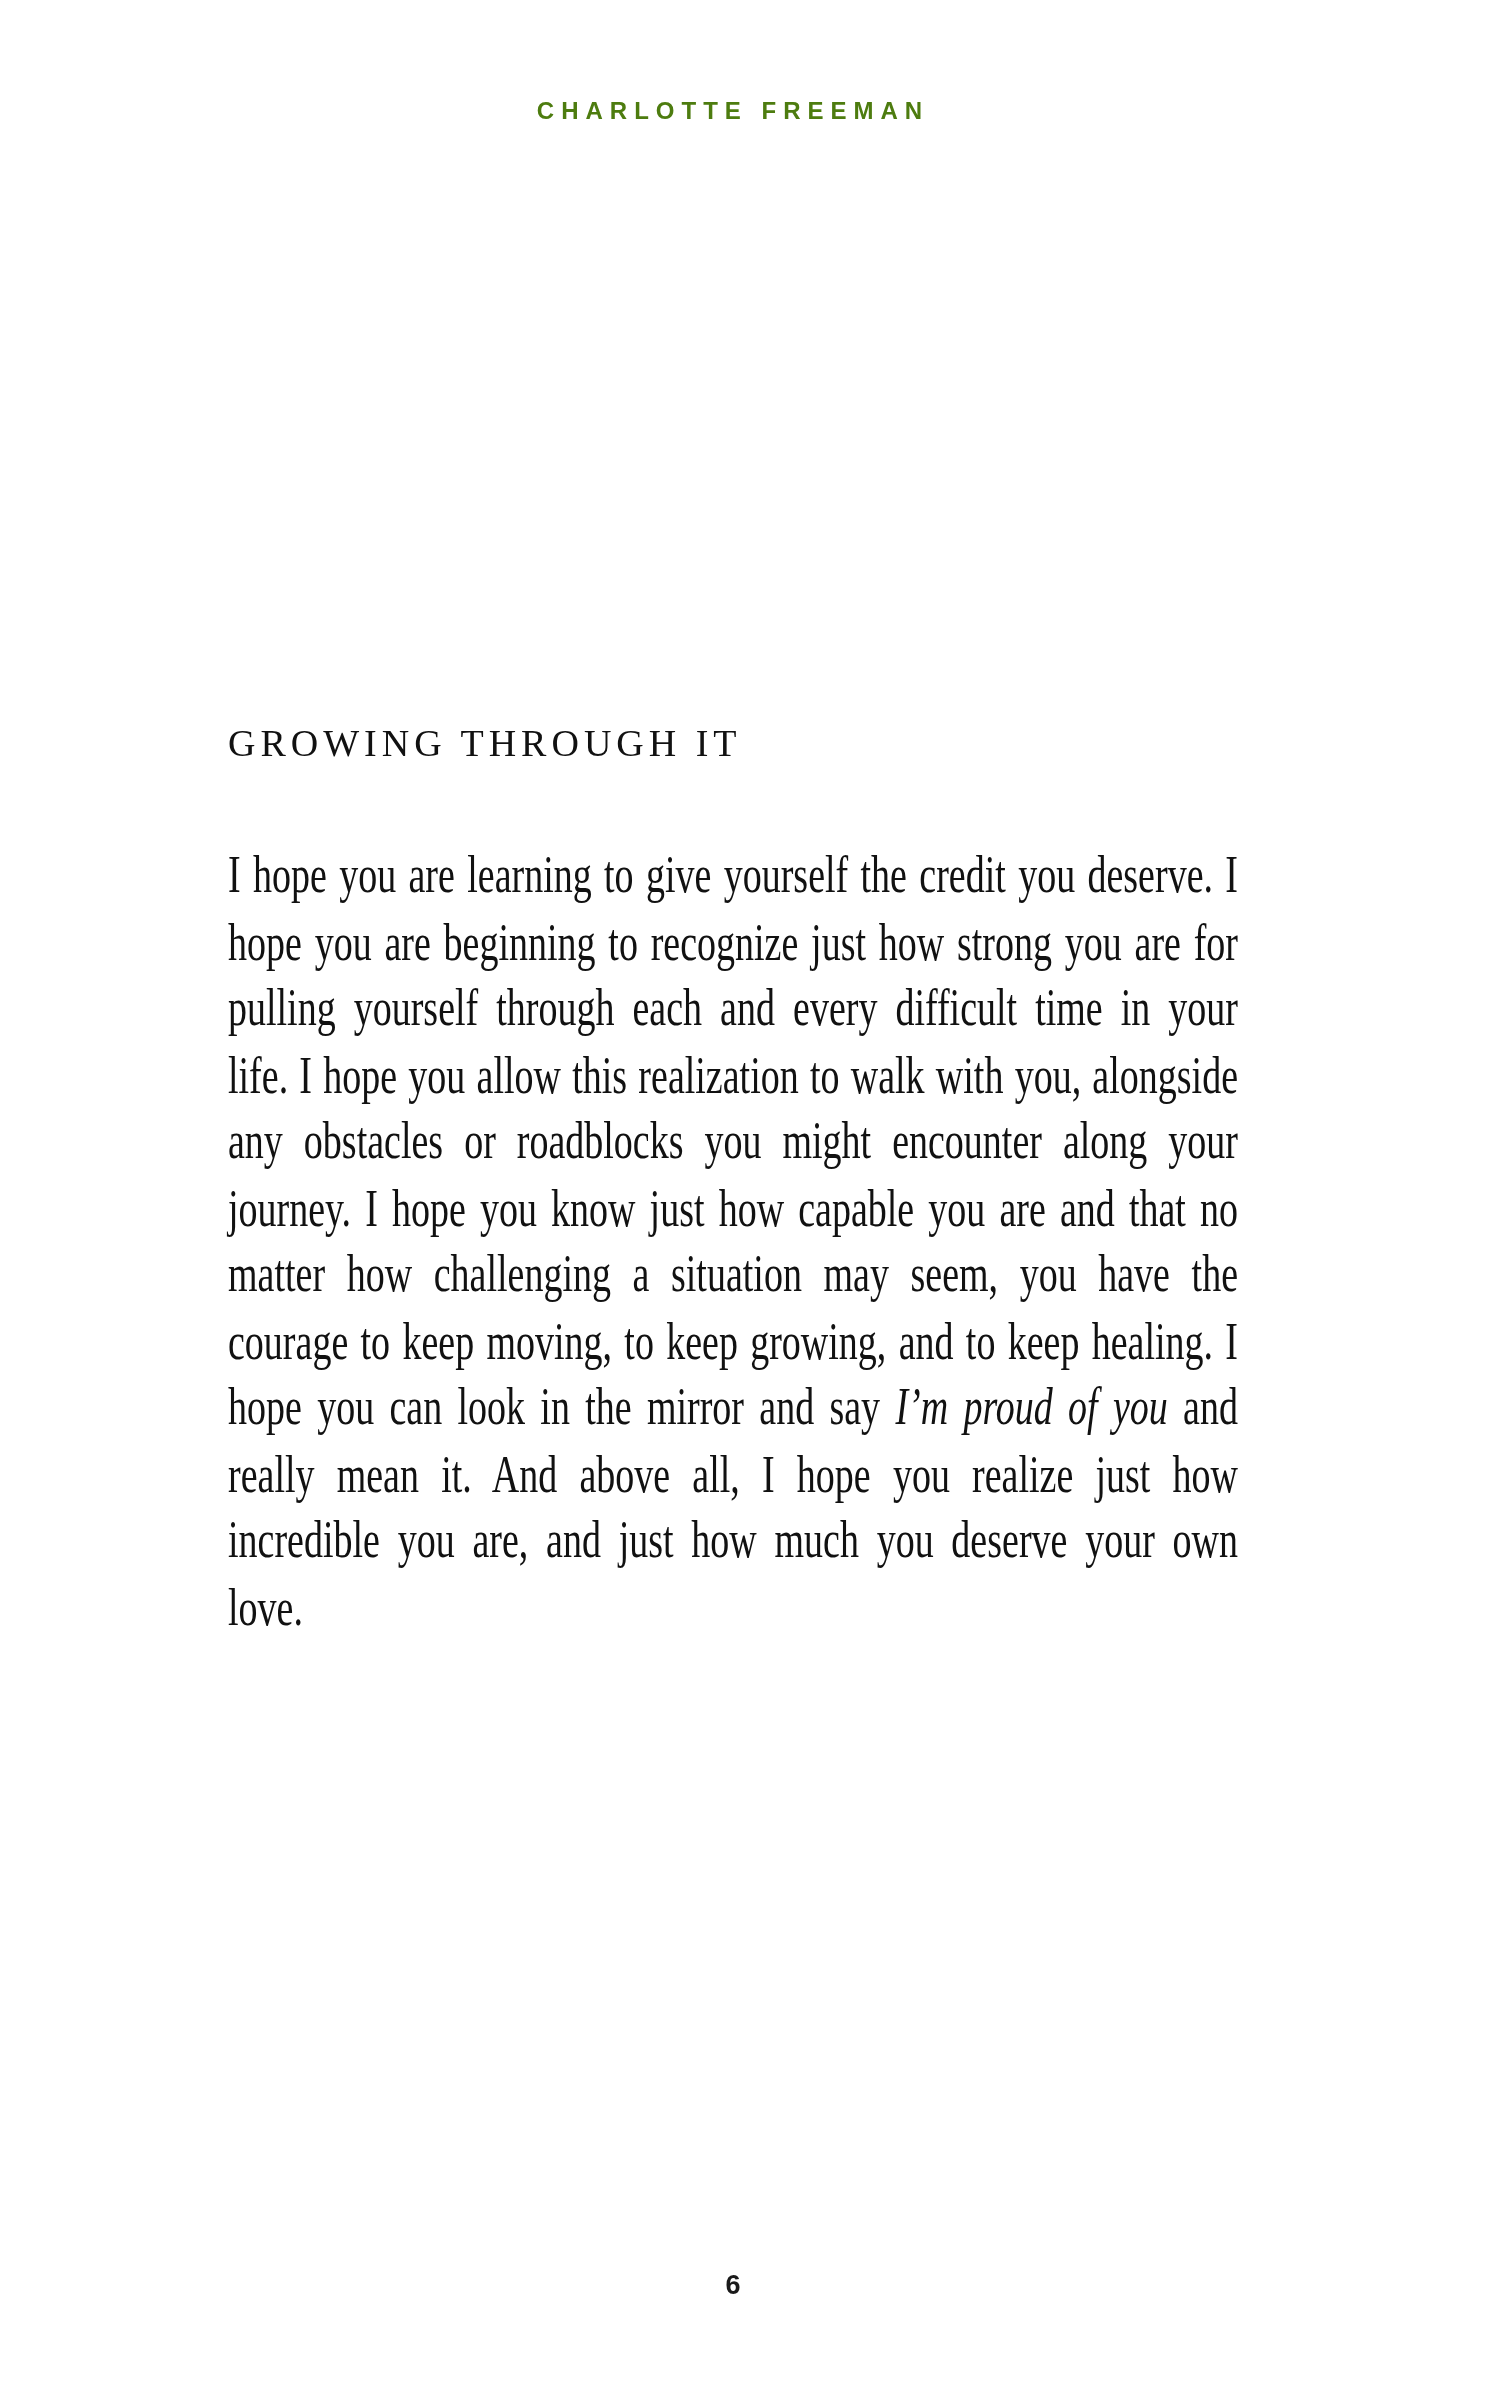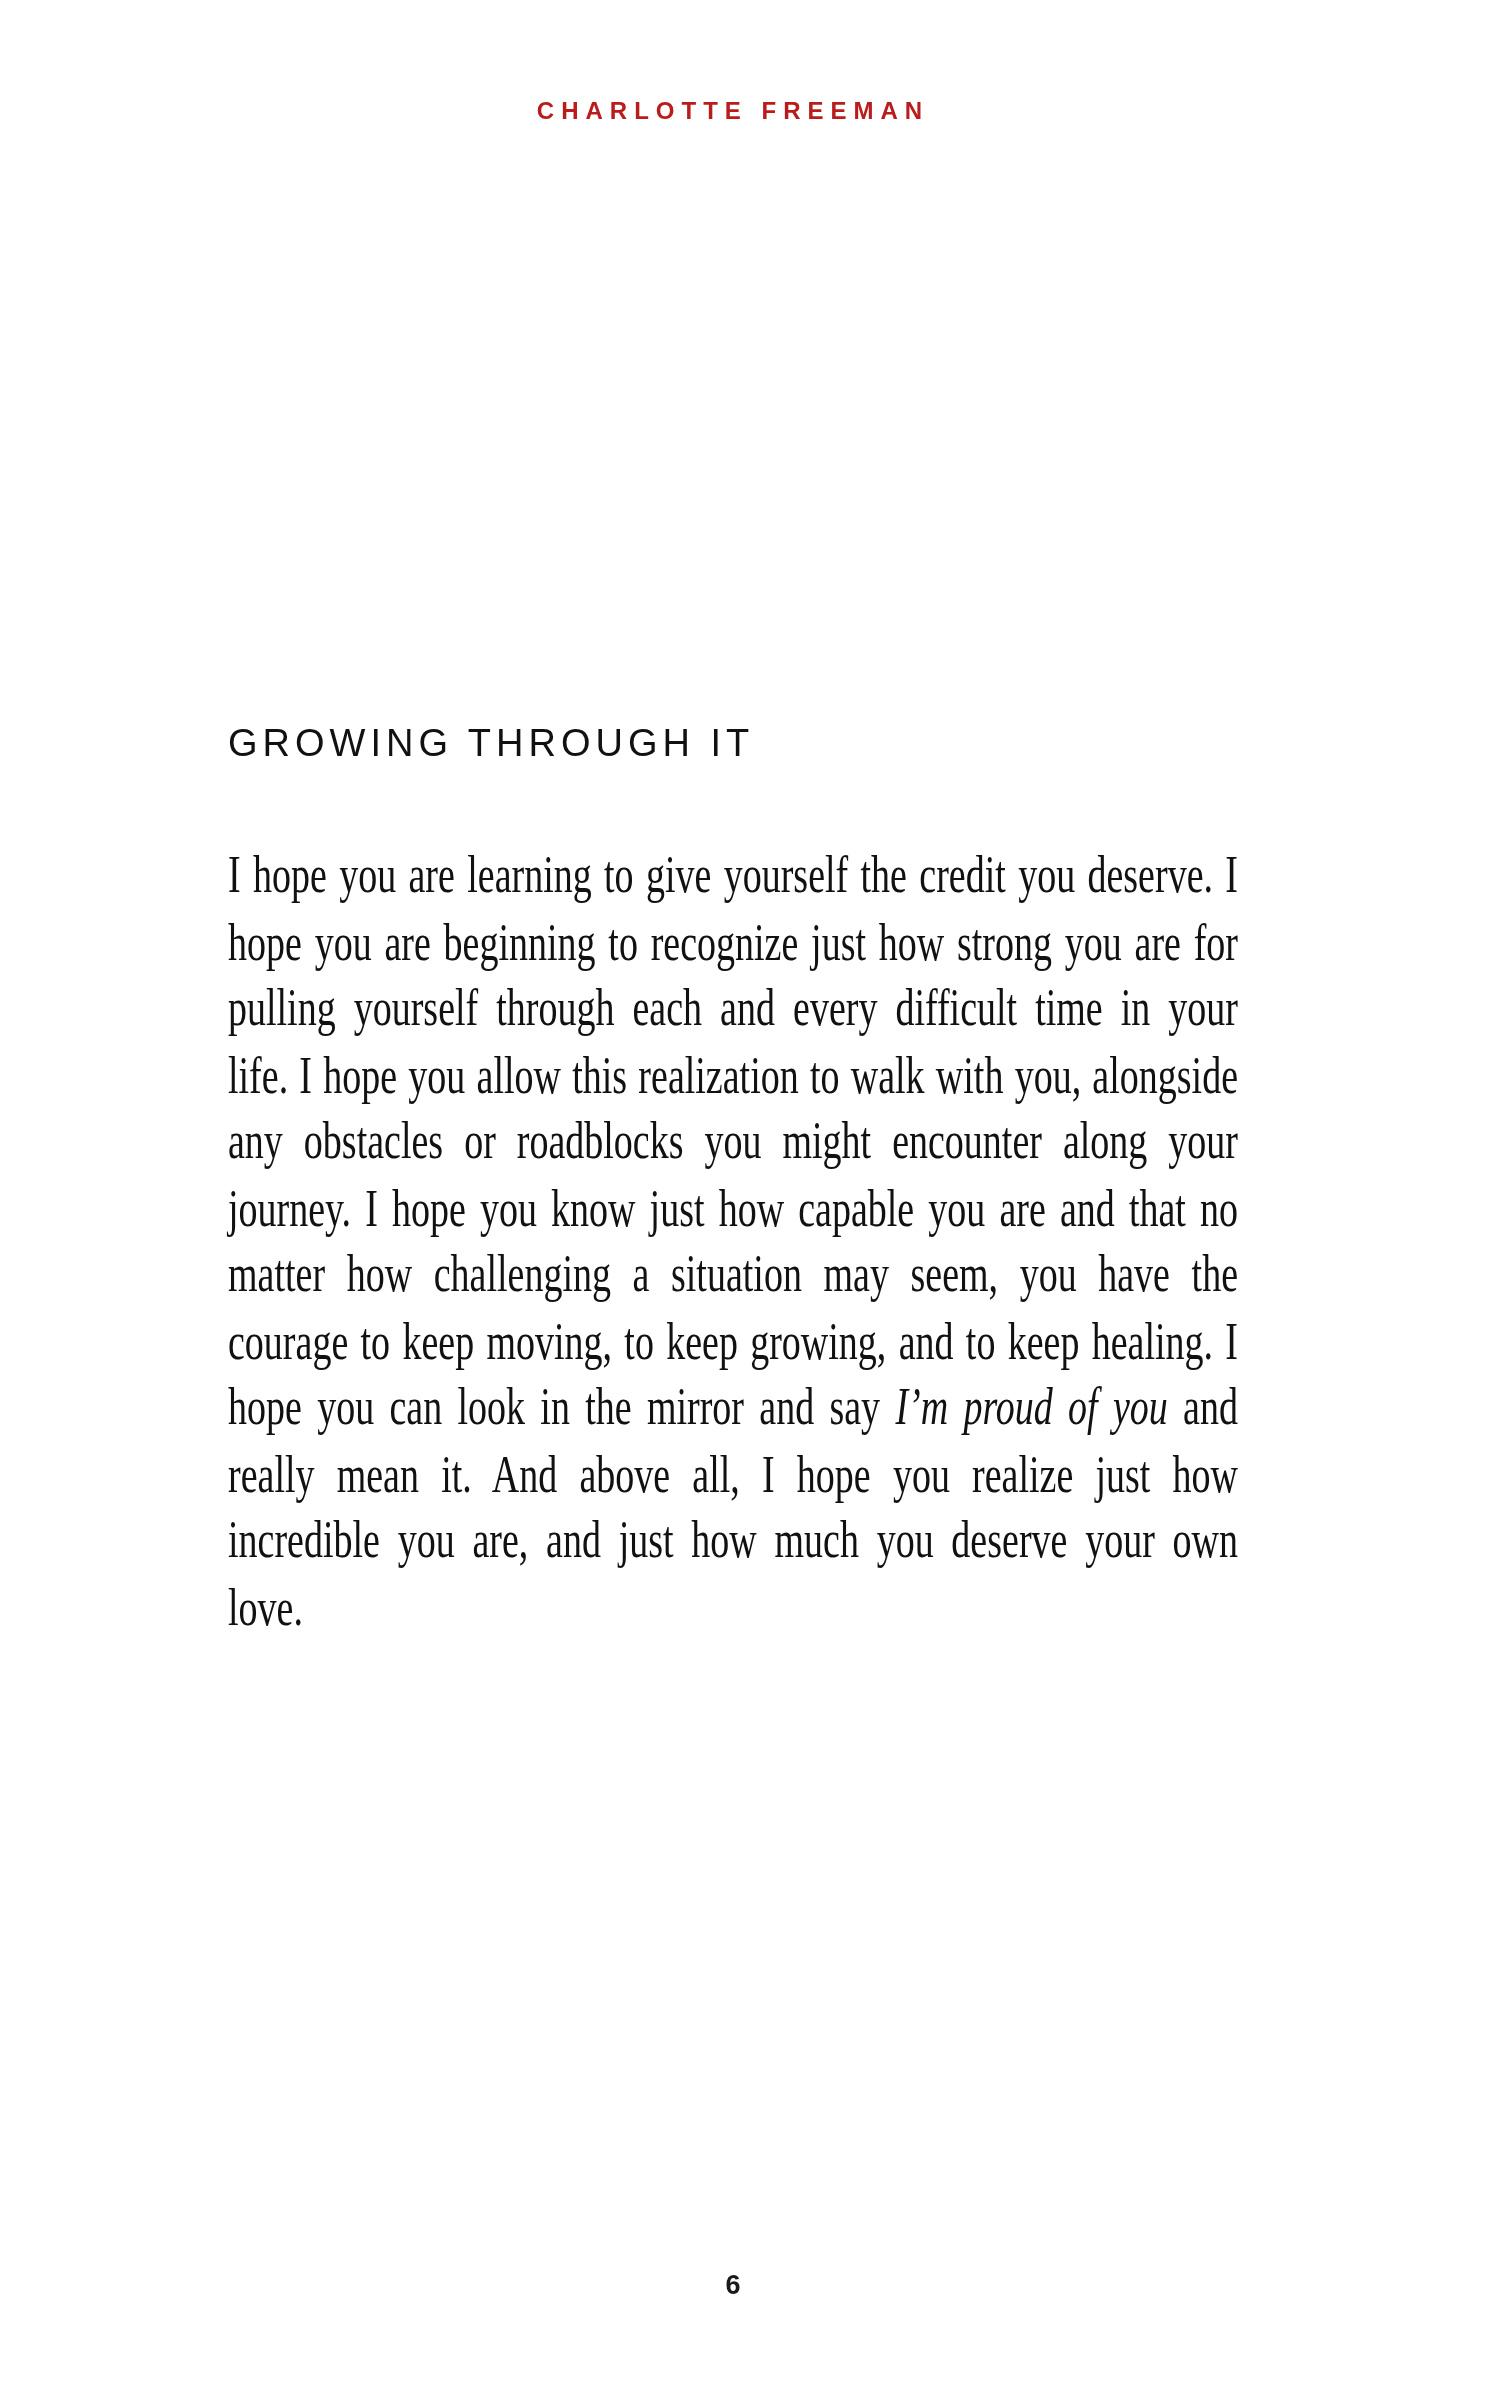--- a/index.html
+++ b/index.html
@@ -23,31 +23,31 @@
     position: absolute;
     top: 99px;
     left: 228px;
     width: 1010px;
     text-align: center;
     font-family: "Liberation Sans", sans-serif;
     font-size: 24px;
     font-weight: 700;
     letter-spacing: 7px;
     line-height: 24px;
-    color: #b91c1c;
+    color: #4d7c0f;
     white-space: nowrap;
   }
   
   .chapter-title {
     position: absolute;
     top: 721px;
     left: 228px;
     width: 1010px;
     margin: 0;
-    font-family: Liberation Sans, sans-serif;
+    font-family: Liberation Serif, serif;
     font-size: 38px;
     font-weight: 400;
     letter-spacing: 5px;
     line-height: 44px;
     color: #111111;
     white-space: nowrap;
   }
   
   .body-paragraph {
     position: absolute;

